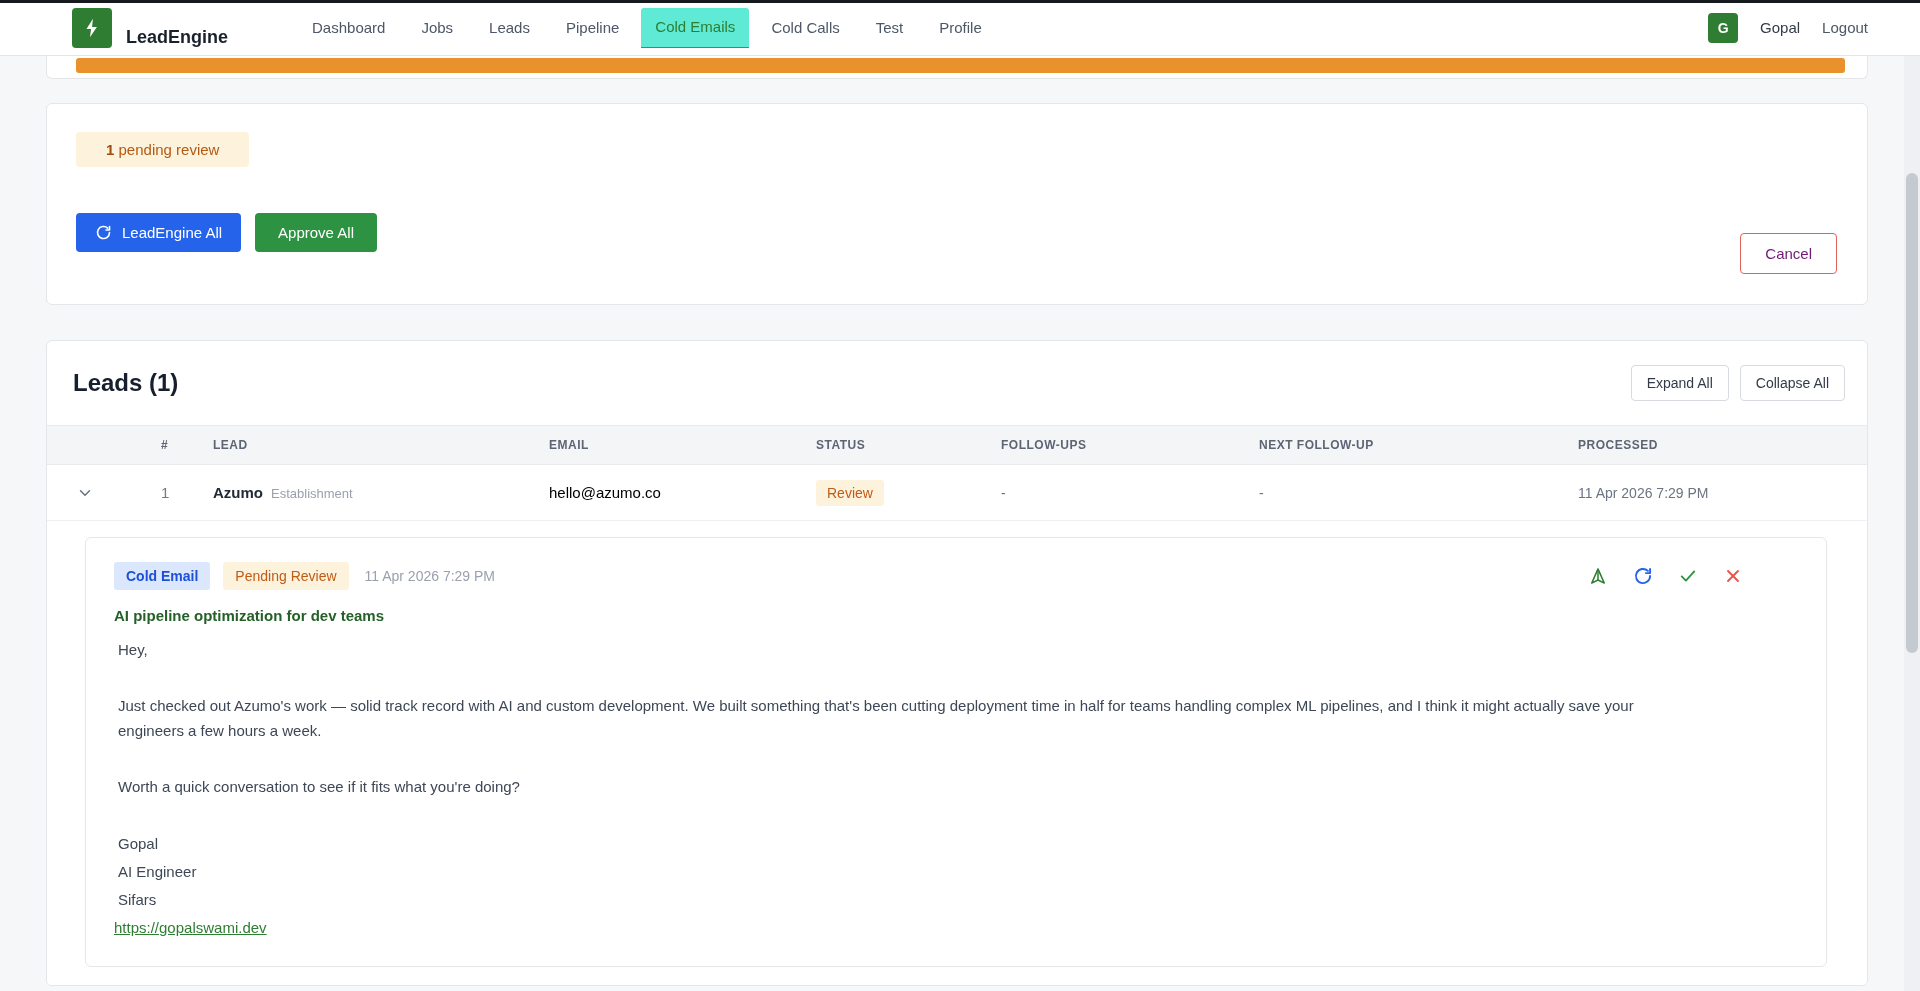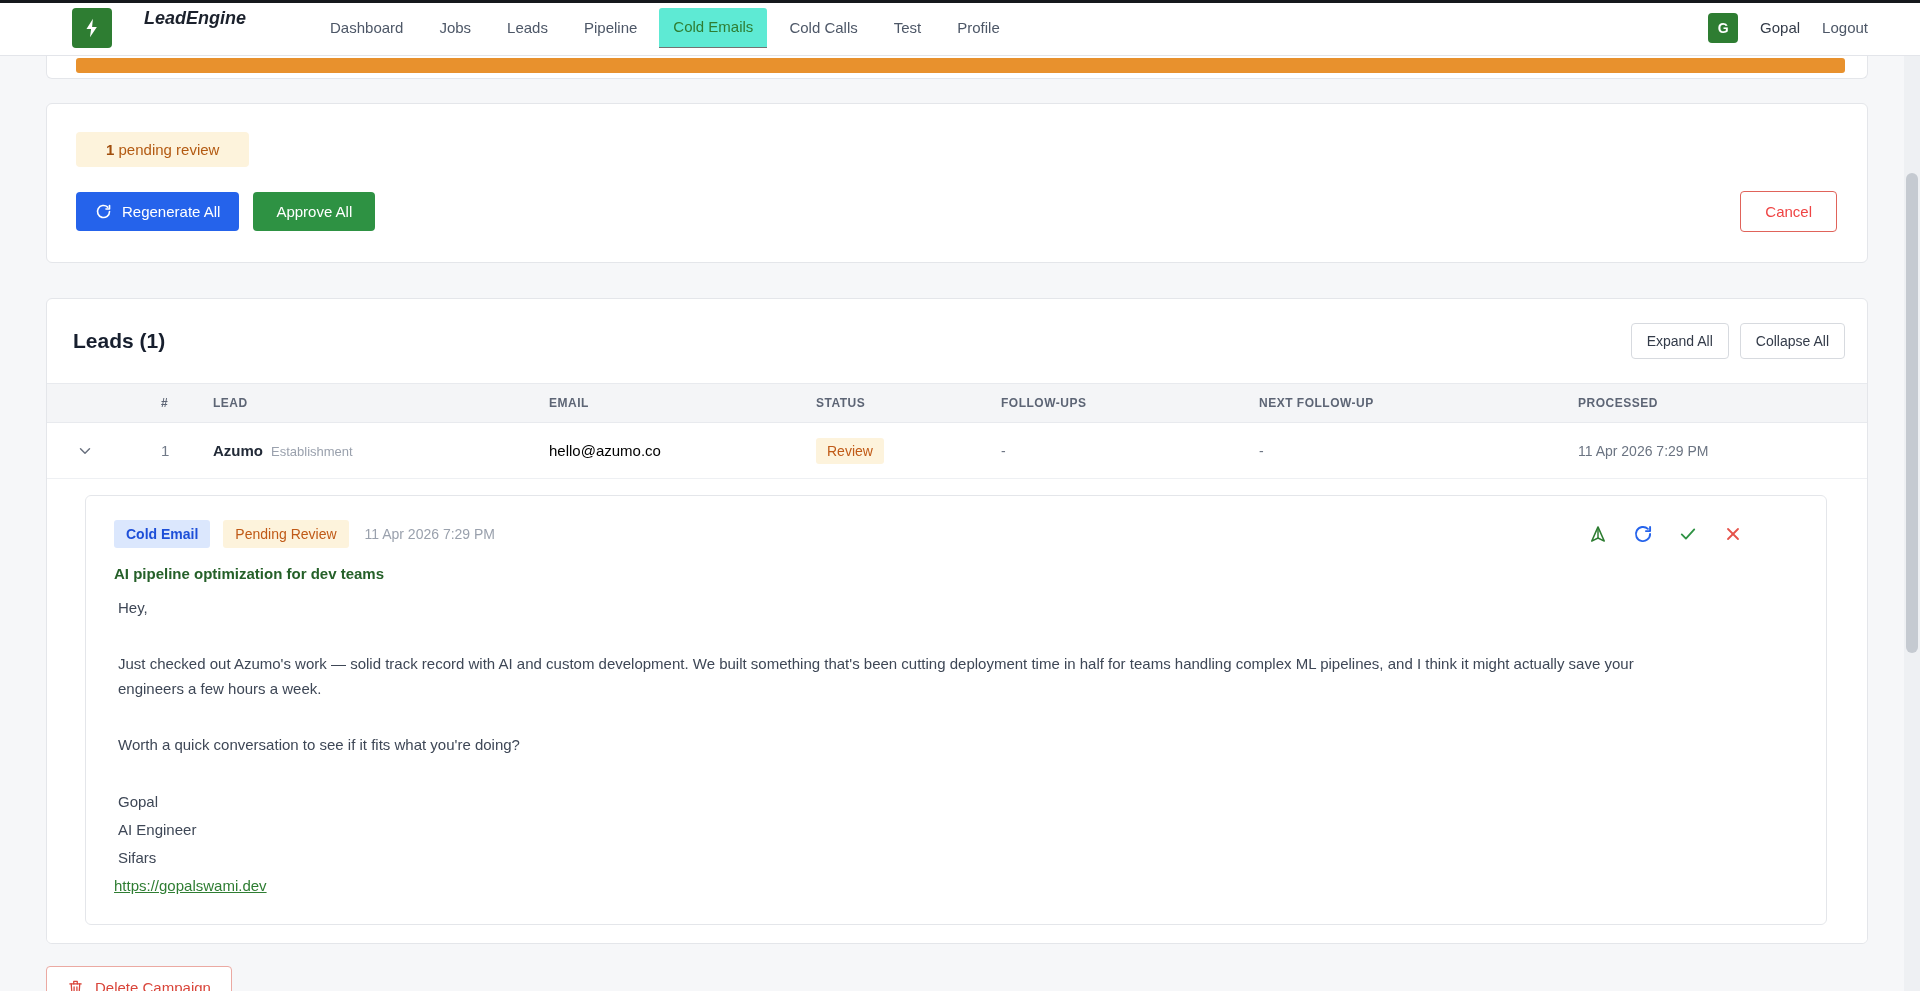--- a/index.html
+++ b/index.html
@@ -10,21 +10,21 @@
     color:#3e4756;
     position:relative;
   }
   .top-edge { position:absolute; top:0; left:0; width:100%; height:3px; background:#15181d; z-index:50; }
 
   
   .nav {
     height:56px; background:#fff; border-bottom:1px solid #e3e5ea;
     display:flex; align-items:center; padding:0 52px 0 72px; position:relative; z-index:10;
   }
-  .brand { display:flex; align-items:flex-start; gap:32px;font-style:italic; }
+  .brand { display:flex; align-items:flex-end; gap:14px; }
   .logo {
     width:40px; height:40px; background:#2e7d32; border-radius:4px;
     display:flex; align-items:center; justify-content:center;
   }
   .logo svg { width:22px; height:22px; }
   .brand-name { font-size:18px; font-weight:bold; color:#1b212c; }
   .nav-items { display:flex; align-items:center; margin-left:70px; gap:8px; height:100%; }
   .nav-item {
     font-size:15px; color:#4d5767; padding:10px 14px; cursor:pointer; white-space:nowrap;
   }
@@ -57,27 +57,27 @@
   }
   .pending-badge b { font-weight:bold; color:#a14e0d; }
   .controls-row { display:flex; align-items:center; margin-top:24px; gap:14px; }
   .btn { font-size:15px; border-radius:4px; cursor:pointer; border:none; font-family:inherit; }
   .btn-regenerate {
     background:#2563eb; color:#fff; padding:11px 19px; display:flex; align-items:center; gap:10px;
   }
   .btn-regenerate svg { width:17px; height:17px; }
   .btn-approve { background:#2e9243; color:#fff; padding:11px 23px; }
   .btn-cancel {
-    margin-left:auto; background:#fff; border:1px solid #e0635a; color:#ef4444; padding:11px 24px;
+    margin-left:auto; background:#fff; border:1px solid #e0635a; color:#701a75; padding:11px 24px;margin-top:42px;
   }
 
   
   .leads-card { margin-top:35px; padding:0; overflow:hidden; }
   .leads-header { display:flex; align-items:center; padding:24px 22px 24px 26px; }
-  .leads-title { font-size:21px; font-weight:bold; color:#171f2e; }
+  .leads-title { font-size:24px; font-weight:bold; color:#171f2e; }
   .leads-header-btns { margin-left:auto; display:flex; gap:11px; }
   .btn-outline {
     background:#fff; border:1px solid #d7dadf; color:#333b49; font-size:14px;
     padding:9px 15px; border-radius:4px; cursor:pointer; font-family:inherit;
   }
 
   .grid-row {
     display:grid;
     grid-template-columns:76px 90px 336px 267px 185px 258px 319px 1fr;
     align-items:center;
@@ -181,21 +181,21 @@
 
 
 <div class="card controls-card">
   <div class="pending-badge"><b>1</b><span> pending review</span></div>
   <div class="controls-row">
     <button class="btn btn-regenerate">
       <svg viewBox="0 0 24 24" fill="none" stroke="#fff" stroke-width="2.3" stroke-linecap="round" stroke-linejoin="round">
           <path d="M20.5 12a8.5 8.5 0 1 1-2.6-6.1"></path>
           <polyline points="20.5 3.5 20.5 8.5 15.5 8.5"></polyline>
         </svg>
-      <span>Regenerate All</span>
+      <span>LeadEngine All</span>
     </button>
     <button class="btn btn-approve">Approve All</button>
     <button class="btn btn-cancel">Cancel</button>
   </div>
 </div>
 
 
 <div class="card leads-card">
   <div class="leads-header">
     <div class="leads-title">Leads (1)</div>

